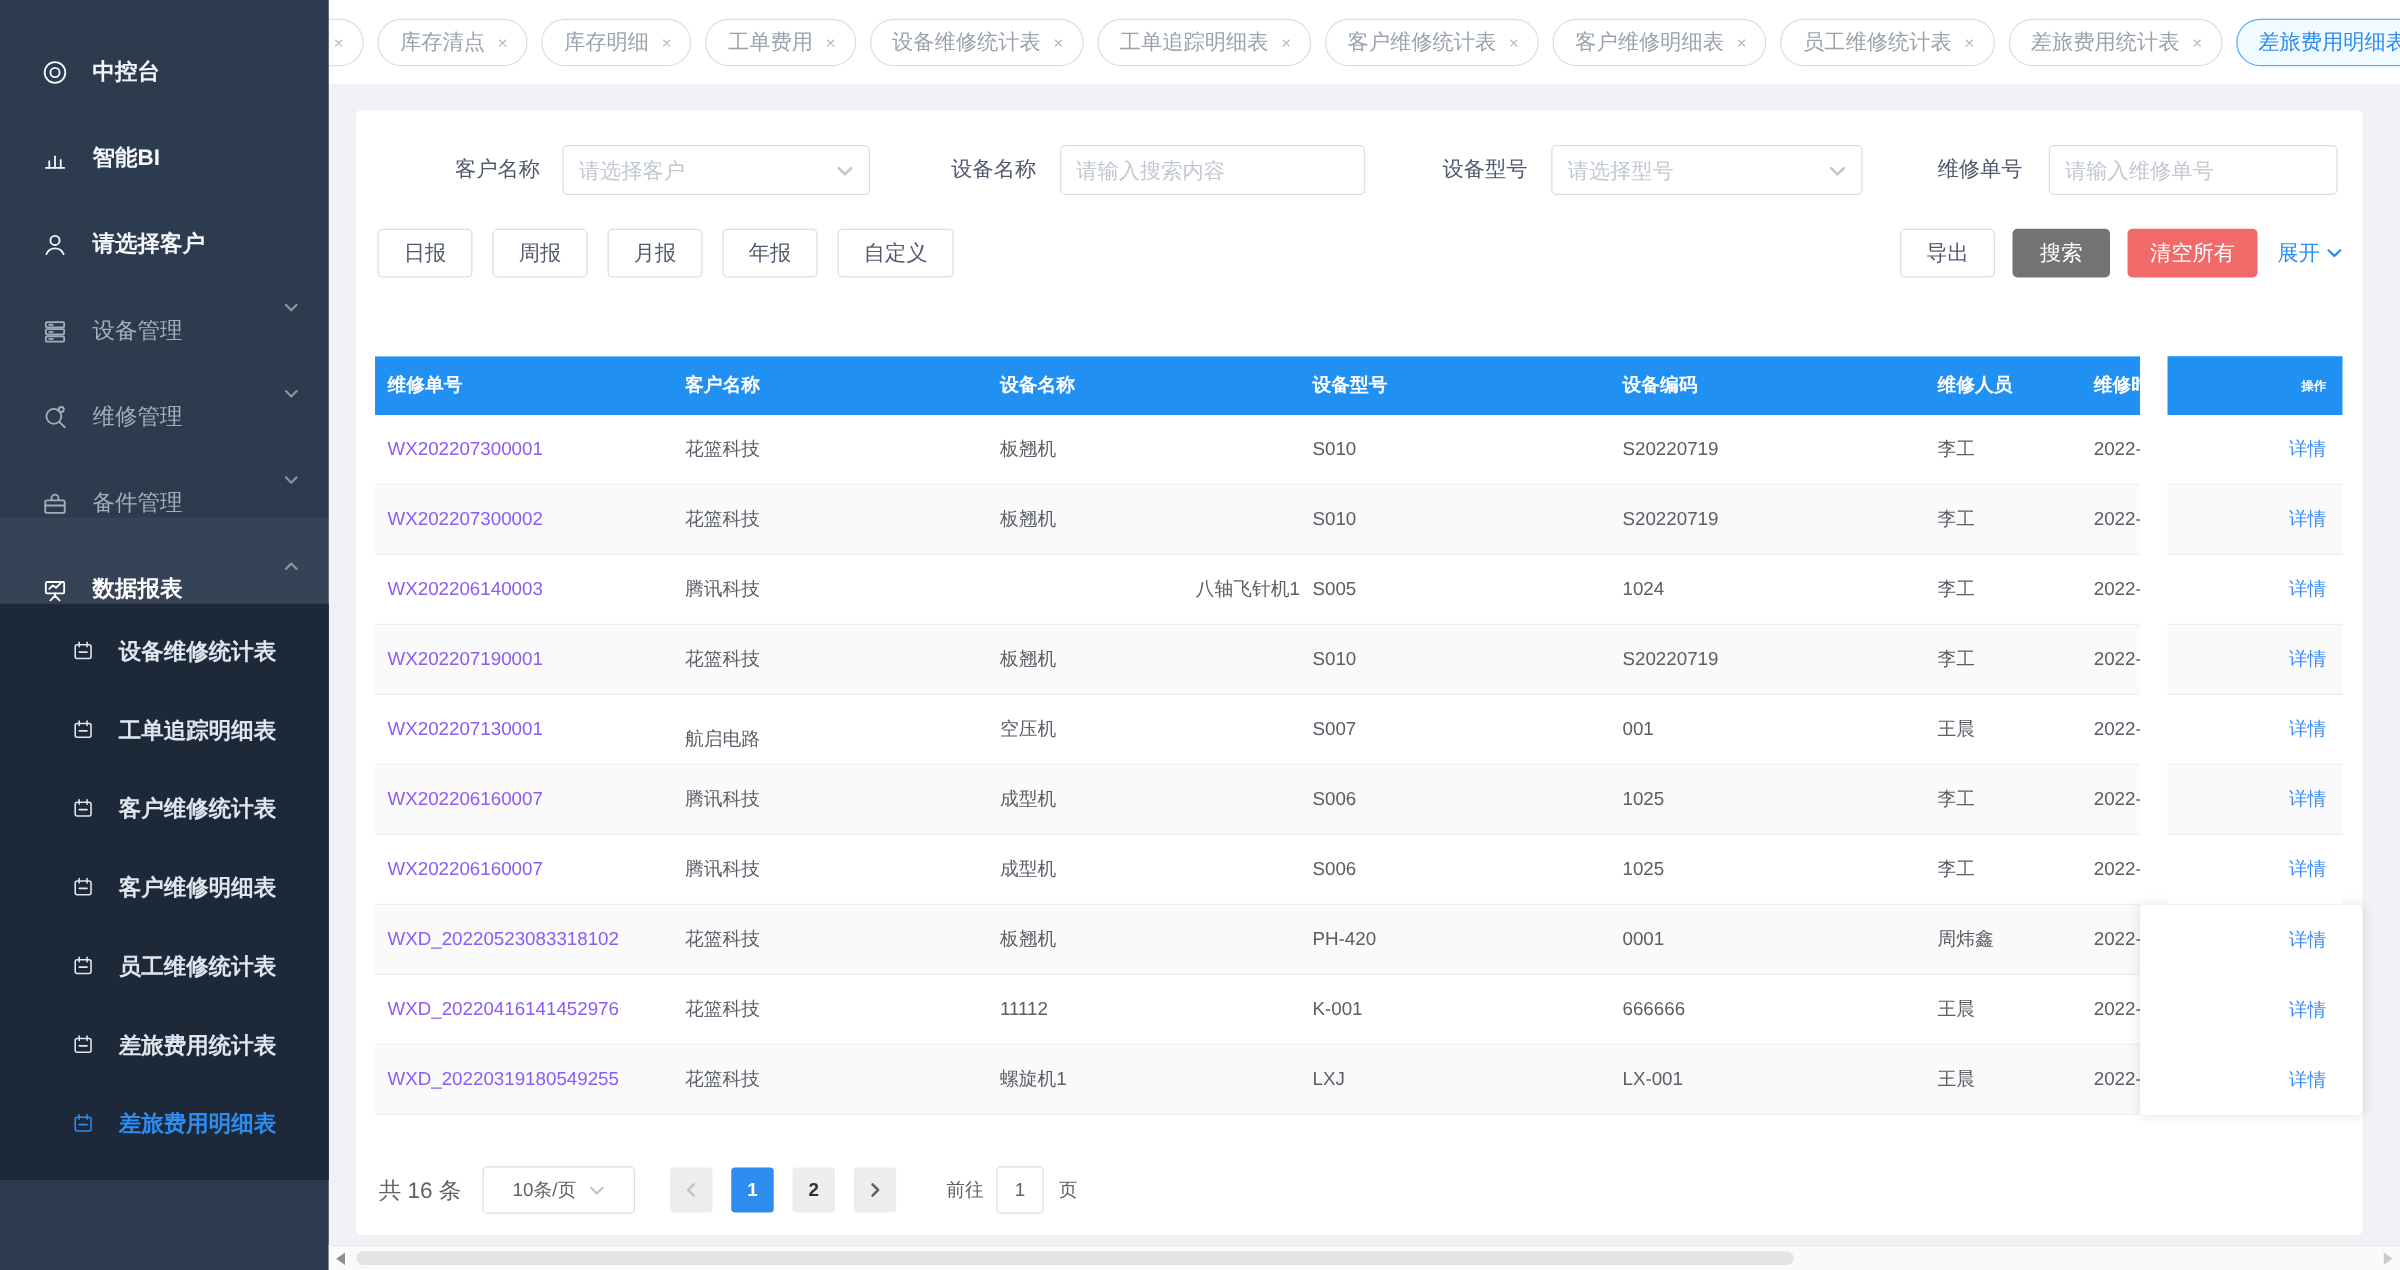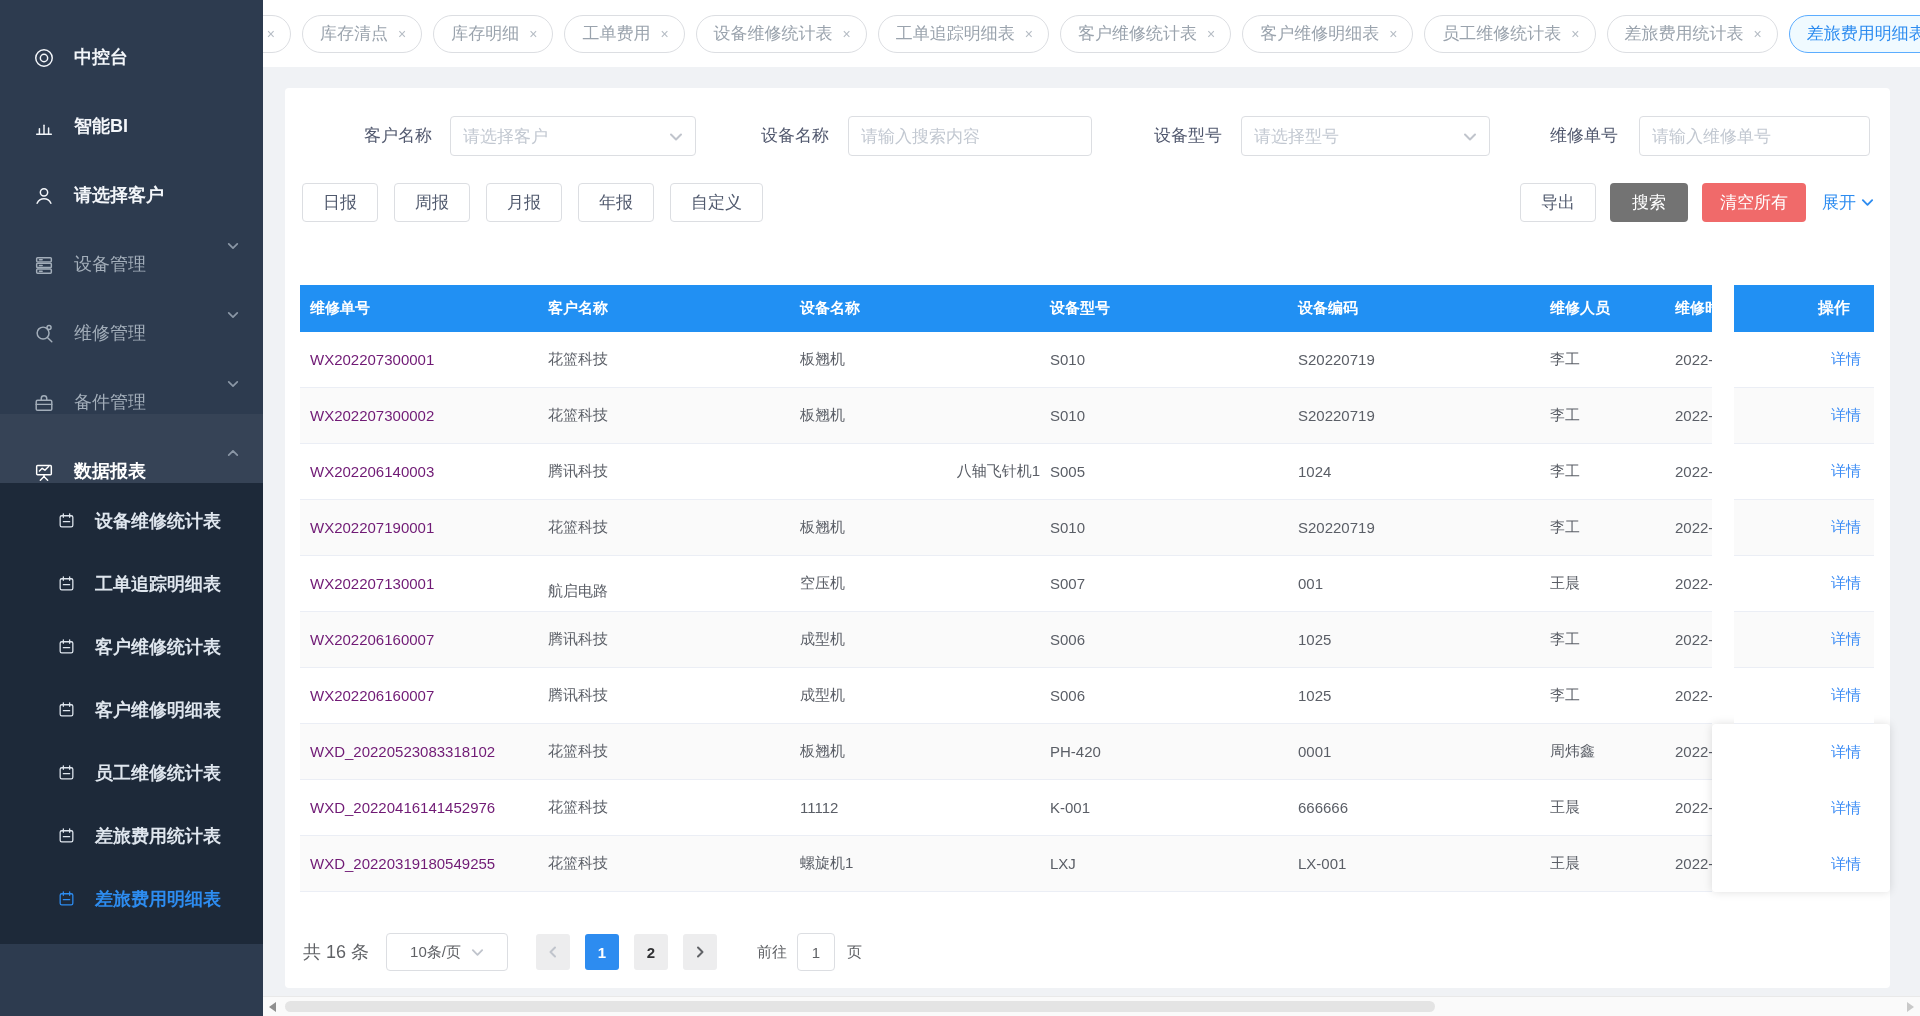--- a/index.html
+++ b/index.html
@@ -54,24 +54,24 @@
 
   
   .tbl-wrap{position:absolute;top:197px;left:15px;width:1574px;height:615px;}
   .tbl-scroll{position:absolute;left:0;top:0;width:1412px;height:615px;overflow:hidden;}
   .tbl-inner{width:1565px;}
   .thead{display:flex;height:47px;background:#2190f3;align-items:center;}
   .th{color:#fff;font-size:15px;font-weight:bold;padding-left:10px;box-sizing:border-box;flex:none;white-space:nowrap;overflow:hidden;}
   .trow{display:flex;height:56px;align-items:center;border-bottom:1px solid #ebeef5;box-sizing:border-box;background:#fff;}
   .trow.stripe{background:#fafafa;}
   .td{font-size:15px;color:#5a5e66;padding-left:10px;box-sizing:border-box;flex:none;white-space:nowrap;overflow:hidden;}
-  .td.link{color:#701a75;cursor:pointer;}
+  .td.link{color:#8b5cf6;cursor:pointer;}
   .float-panel{position:absolute;left:1412px;top:439px;width:178px;height:168px;background:#fff;border-radius:4px;box-shadow:0 0 10px rgba(0,0,0,0.13);z-index:1;}
   .tbl-fixed{position:absolute;right:0;top:0;width:140px;z-index:2;}
-  .fth{height:47px;background:#2190f3;color:#fff;font-size:16px;font-weight:bold;display:flex;align-items:center;justify-content:flex-end;padding-right:24px;box-sizing:border-box;}
+  .fth{height:47px;background:#2190f3;color:#fff;font-size:10px;font-weight:bold;display:flex;align-items:center;justify-content:flex-end;padding-right:13px;box-sizing:border-box;}
   .ftd{height:56px;display:flex;align-items:center;justify-content:flex-end;padding-right:13px;box-sizing:border-box;border-bottom:1px solid #ebeef5;background:#fff;}
   .ftd.stripe{background:#fafafa;}
   .ftd.onpanel{background:transparent;border-bottom:none;}
   .ftd span{color:#3d8df5;font-size:15px;cursor:pointer;}
 
   
   .pager{position:absolute;left:18px;top:844px;height:40px;display:flex;align-items:center;}
   .pg-total{font-size:18px;color:#606266;white-space:nowrap;text-align:right;}
   .pg-size{margin-left:17px;width:122px;height:38px;border:1px solid #dcdee2;border-radius:4px;box-sizing:border-box;display:flex;align-items:center;justify-content:center;font-size:15px;color:#606266;cursor:pointer;background:#fff;}
   .pg-size .dchev{width:13px;height:13px;color:#c0c4cc;margin-left:10px;}

